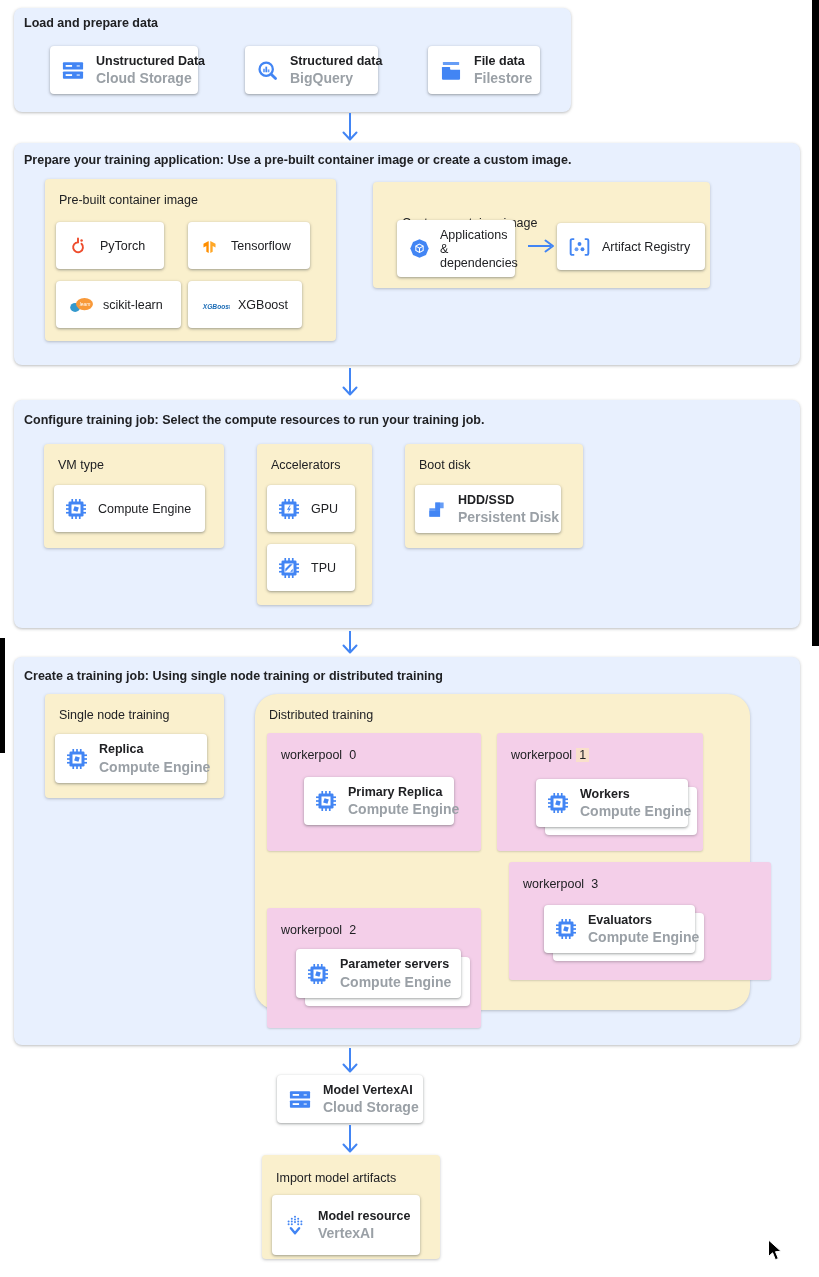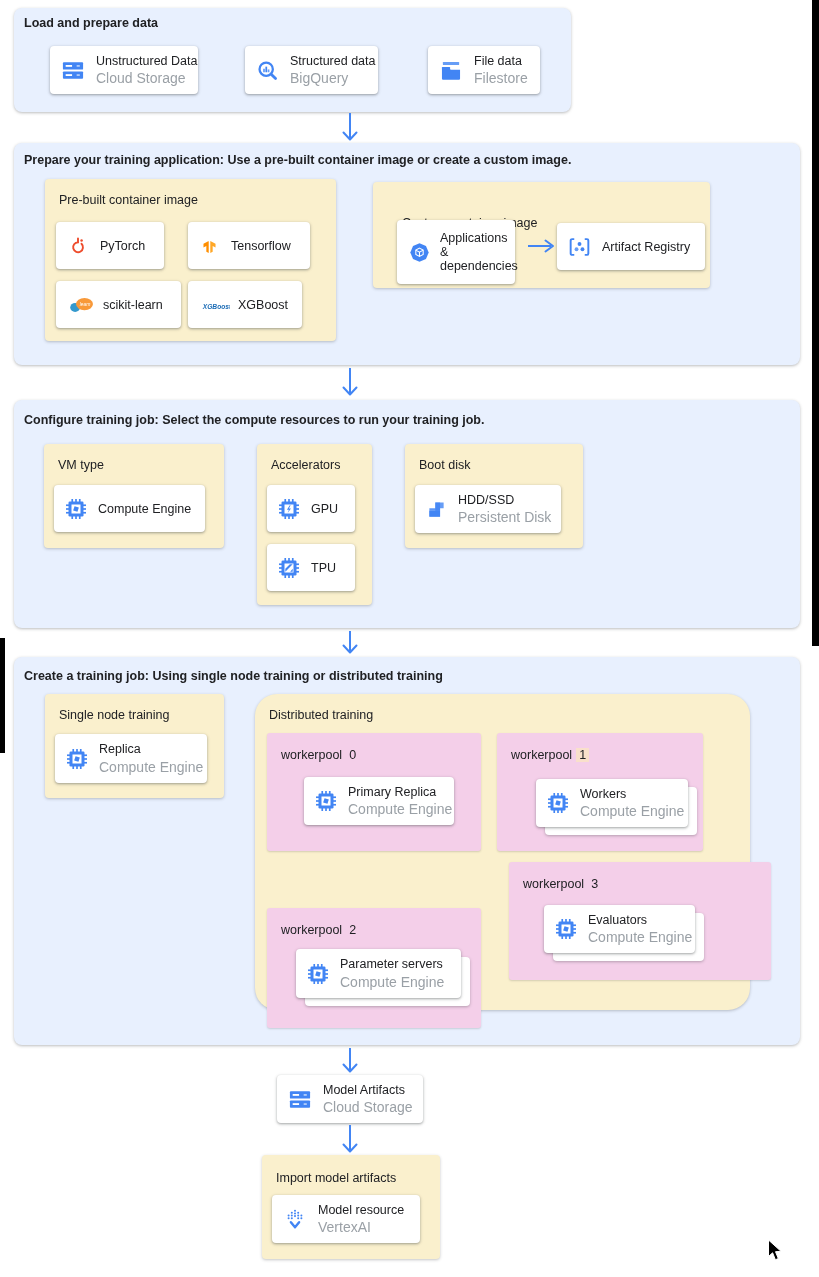--- a/index.html
+++ b/index.html
@@ -12,21 +12,21 @@
        box-shadow:0 1px 3px rgba(60,64,67,.3);}
   .grp-title{position:absolute;left:14px;top:14px;font-size:12.5px;color:#202124;white-space:nowrap;}
   .pool{position:absolute;background:#f4cfe9;border-radius:3px;box-shadow:0 1px 2px rgba(60,64,67,.2);}
   .pool-title{position:absolute;left:14px;top:15px;font-size:12.5px;color:#202124;white-space:nowrap;}
   .num{display:inline-block;margin-left:4px;padding:0 3px;}
   .num.hl{background:#f9e0cb;}
   .card{position:absolute;background:#fff;border-radius:4px;
         box-shadow:0 1px 2px rgba(60,64,67,.3),0 1px 3px 1px rgba(60,64,67,.15);
         display:flex;align-items:center;gap:12px;padding:0 12px;box-sizing:border-box;z-index:2;}
   .card .ic{flex:0 0 auto;display:flex;align-items:center;}
-  .card .txt{display:flex;flex-direction:column;line-height:1.3;}
+  .card .txt{display:flex;flex-direction:column;line-height:1.3;font-weight:bold;}
   .card .t{font-size:12.5px;color:#202124;white-space:nowrap;}
   .card .t.wrap{white-space:normal;width:98px;}
   .card .s{font-size:14px;color:#9aa0a6;white-space:nowrap;}
   .back{position:absolute;background:#fff;border-radius:4px;z-index:1;
         box-shadow:0 1px 3px rgba(60,64,67,.35);}
   svg.flow{position:absolute;z-index:3;}
   .bar{position:absolute;background:#000;z-index:5;}
   .cursor{position:absolute;z-index:6;}
 </style>
 </head>
@@ -128,21 +128,21 @@
           <svg width="30" height="14" viewBox="0 0 34 16">
               <text x="3" y="12" font-size="7.6" font-weight="bold" font-style="italic" fill="#1a6bb5">XGBoost</text>
             </svg>
         </span>
         <span class="t">XGBoost</span>
       </div>
     </div>
 
     <div class="grp" style="left:359px;top:39px;width:337px;height:106px;">
       <div class="grp-title" style="left:29px;top:14px;margin-top:20px;">Custom container image</div>
-      <div class="card" style="left:24px;top:38px;width:118px;height:64px;gap:10px;">
+      <div class="card" style="left:24px;top:38px;width:118px;height:57px;gap:10px;">
         <span class="ic">
           <svg width="21" height="21" viewBox="0 0 24 24">
               <polygon points="12,1.5 19.4,4.6 22.5,12 19.4,19.4 12,22.5 4.6,19.4 1.5,12 4.6,4.6" fill="#4285f4"></polygon>
               <path d="M12 7 l4.2 2.3 v4.8 L12 16.4 l-4.2 -2.3 V9.3 z" fill="none" stroke="#ffffff" stroke-width="1.2"></path>
               <path d="M7.8 9.3 L12 11.6 L16.2 9.3 M12 11.6 V16.4" fill="none" stroke="#ffffff" stroke-width="1.2"></path>
             </svg>
         </span>
         <span class="t wrap" style="width:72px;">Applications &amp; dependencies</span>
       </div>
       <svg class="flow" style="left:154px;top:57px;" width="32" height="14" viewBox="0 0 32 14">
@@ -452,33 +452,33 @@
       <svg width="22" height="19" viewBox="0 0 24 20">
           <rect x="1" y="1" width="22" height="8" rx="1" fill="#4285f4"></rect>
           <rect x="1" y="11" width="22" height="8" rx="1" fill="#4285f4"></rect>
           <rect x="4" y="4" width="7" height="2" fill="#fff"></rect>
           <rect x="4" y="14" width="7" height="2" fill="#fff"></rect>
           <rect x="16" y="4" width="3.4" height="2" fill="#aecbfa"></rect>
           <rect x="16" y="14" width="3.4" height="2" fill="#aecbfa"></rect>
         </svg>
     </span>
     <span class="txt">
-        <span class="t">Model Artifacts</span>
+        <span class="t">Model VertexAI</span>
         <span class="s">Cloud Storage</span>
       </span>
   </div>
 
   <svg class="flow" style="left:340px;top:1124px;" width="20" height="30" viewBox="0 0 20 30">
       <path d="M10 1 V26" stroke="#4285f4" stroke-width="2" fill="none"></path>
       <path d="M3.5 20.5 L10 27.5 L16.5 20.5" stroke="#4285f4" stroke-width="2" fill="none" stroke-linecap="round" stroke-linejoin="round"></path>
     </svg>
 
   <div class="grp" style="left:262px;top:1155px;width:178px;height:104px;">
     <div class="grp-title" style="top:16px;">Import model artifacts</div>
-    <div class="card" style="left:10px;top:40px;width:148px;height:48px;">
+    <div class="card" style="left:10px;top:40px;width:148px;height:60px;">
       <span class="ic">
         <svg width="22" height="21" viewBox="0 0 24 23">
             <g fill="#4285f4">
               <circle cx="5" cy="7" r="1.1"></circle>
               <circle cx="5" cy="10" r="1.1"></circle>
               <circle cx="8.5" cy="4" r="1.1"></circle>
               <circle cx="8.5" cy="7" r="1.1"></circle>
               <circle cx="8.5" cy="10" r="1.1"></circle>
               <circle cx="12" cy="1.8" r="1.1"></circle>
               <circle cx="12" cy="4.8" r="1.1"></circle>

